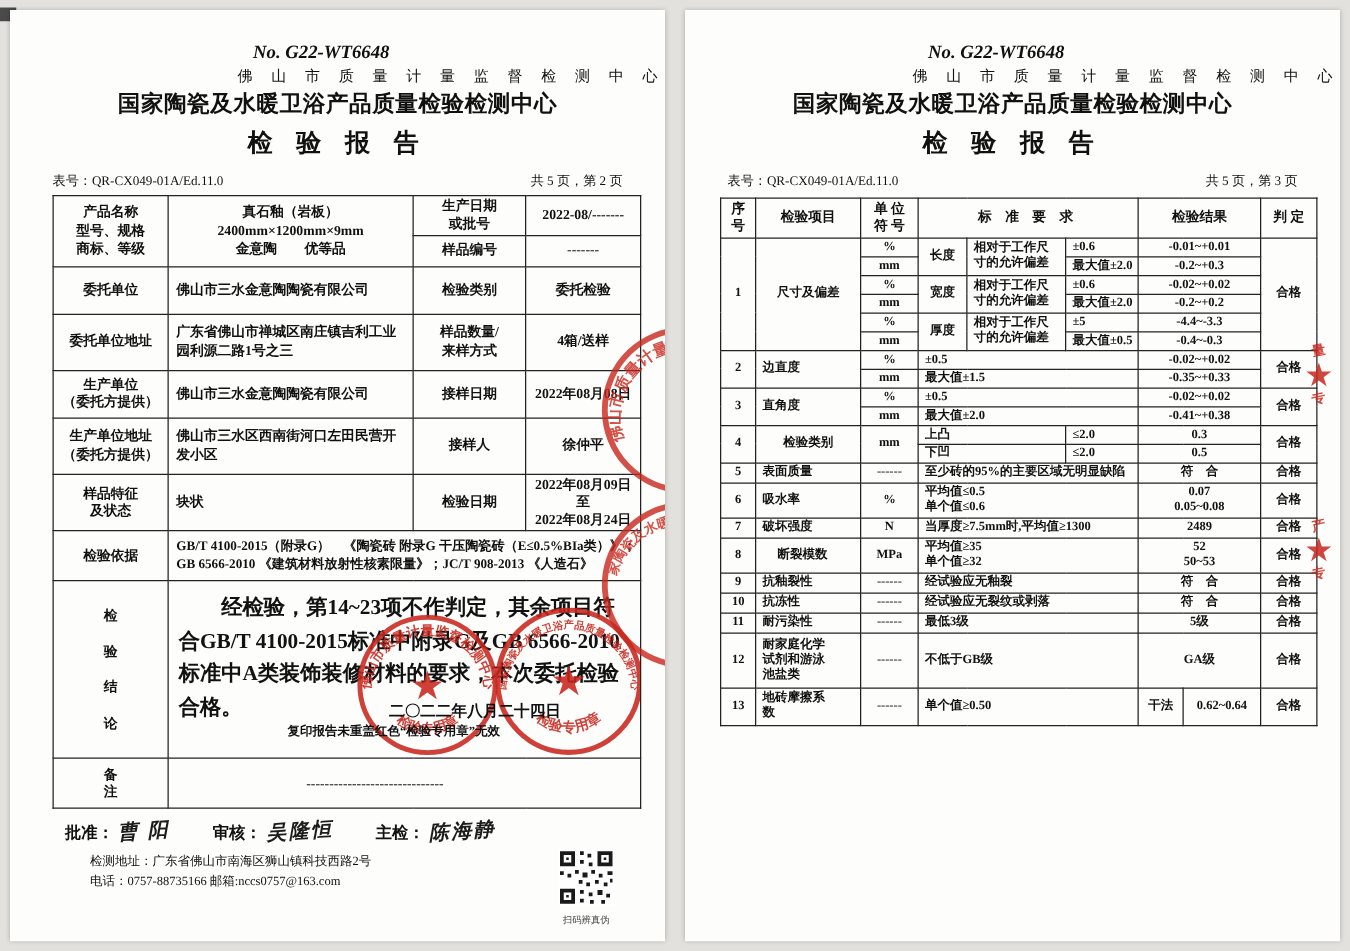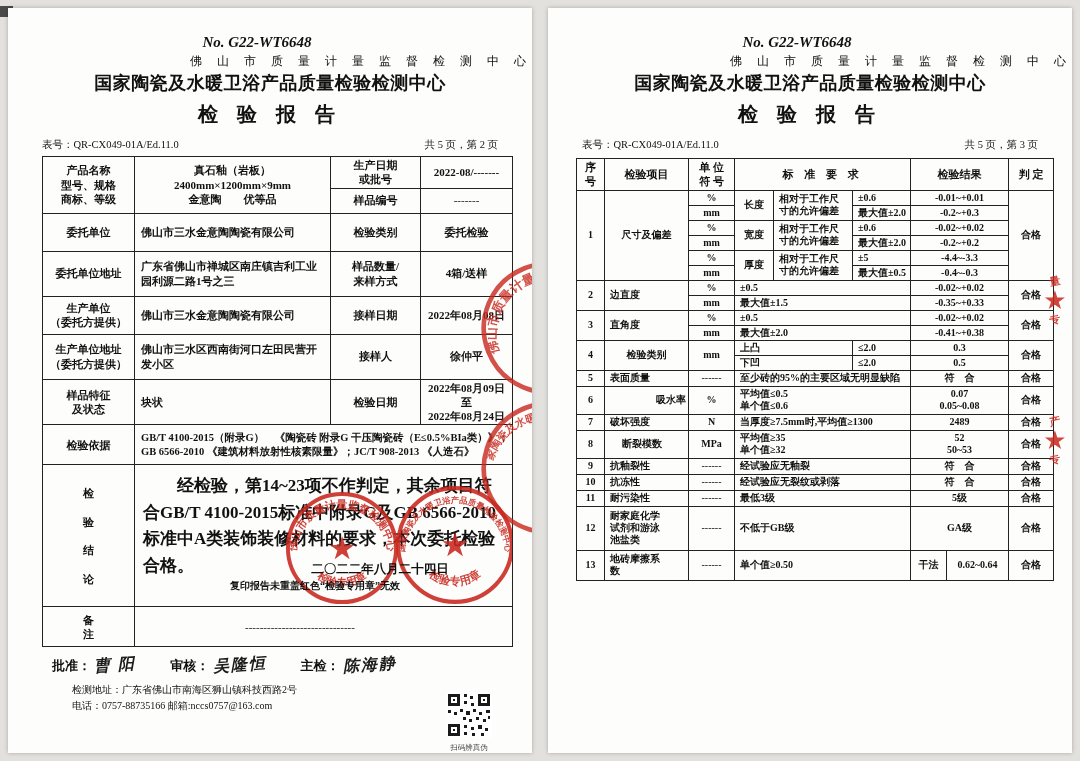--- a/index.html
+++ b/index.html
@@ -32,21 +32,21 @@
   .stamp{position:absolute;opacity:.88;}
   .stamp-date{position:absolute;left:120px;top:96px;width:250px;text-align:center;
               font-size:12.5px;font-weight:bold;z-index:3;}
   .copy-warning{position:absolute;left:95px;top:114px;width:285px;text-align:left;
                 font-size:10px;font-weight:bold;z-index:3;}
   .sign-row{display:flex;margin:8px 0 0 44px;font-size:13px;font-weight:bold;align-items:flex-end;}
   .sign-row .slot{margin-right:34px;white-space:nowrap;}
   .hand{display:inline-block;font-style:italic;font-weight:bold;font-size:16px;
         transform:rotate(-4deg);letter-spacing:2px;color:#1c1c1c;}
   .footer{margin:6px 0 0 64px;font-size:10px;line-height:1.55;}
-  .qr-wrap{position:absolute;right:40px;bottom:0;text-align:center;}
+  .qr-wrap{position:absolute;right:40px;bottom:12px;text-align:center;}
   .qr-caption{font-size:7.5px;color:#444;margin-top:1px;}
   .edge-stamp{position:absolute;opacity:.8;}
   .edge-frag{position:absolute;width:34px;text-align:center;color:#c8271d;line-height:1.0;opacity:.85;}
   .edge-frag .ch{display:block;font-size:11px;font-weight:bold;transform:rotate(-12deg);}
   .edge-frag .st{display:block;font-size:26px;line-height:1.05;}
 </style>
 </head>
 <body>
 
 <div class="corner-notch"></div>
@@ -381,21 +381,21 @@
       <td class="bold">5</td>
       <td class="lbl" style="text-align:left;padding-left:5px">表面质量</td>
       <td>------</td>
       <td colspan="3" class="bold std-left">至少砖的95%的主要区域无明显缺陷</td>
       <td colspan="2" class="bold">符　合</td>
       <td class="bold">合格</td>
     </tr>
 
     <tr style="height:28px">
       <td class="bold">6</td>
-      <td class="lbl" style="text-align:right;padding-left:5px">吸水率</td>
+      <td class="lbl" style="text-align:left;padding-left:5px">吸水率</td>
       <td class="bold">%</td>
       <td colspan="3" class="bold std-left pre">平均值≤0.5
 单个值≤0.6</td>
       <td colspan="2" class="bold pre">0.07
 0.05~0.08</td>
       <td class="bold">合格</td>
     </tr>
 
     <tr style="height:16px">
       <td class="bold">7</td>

